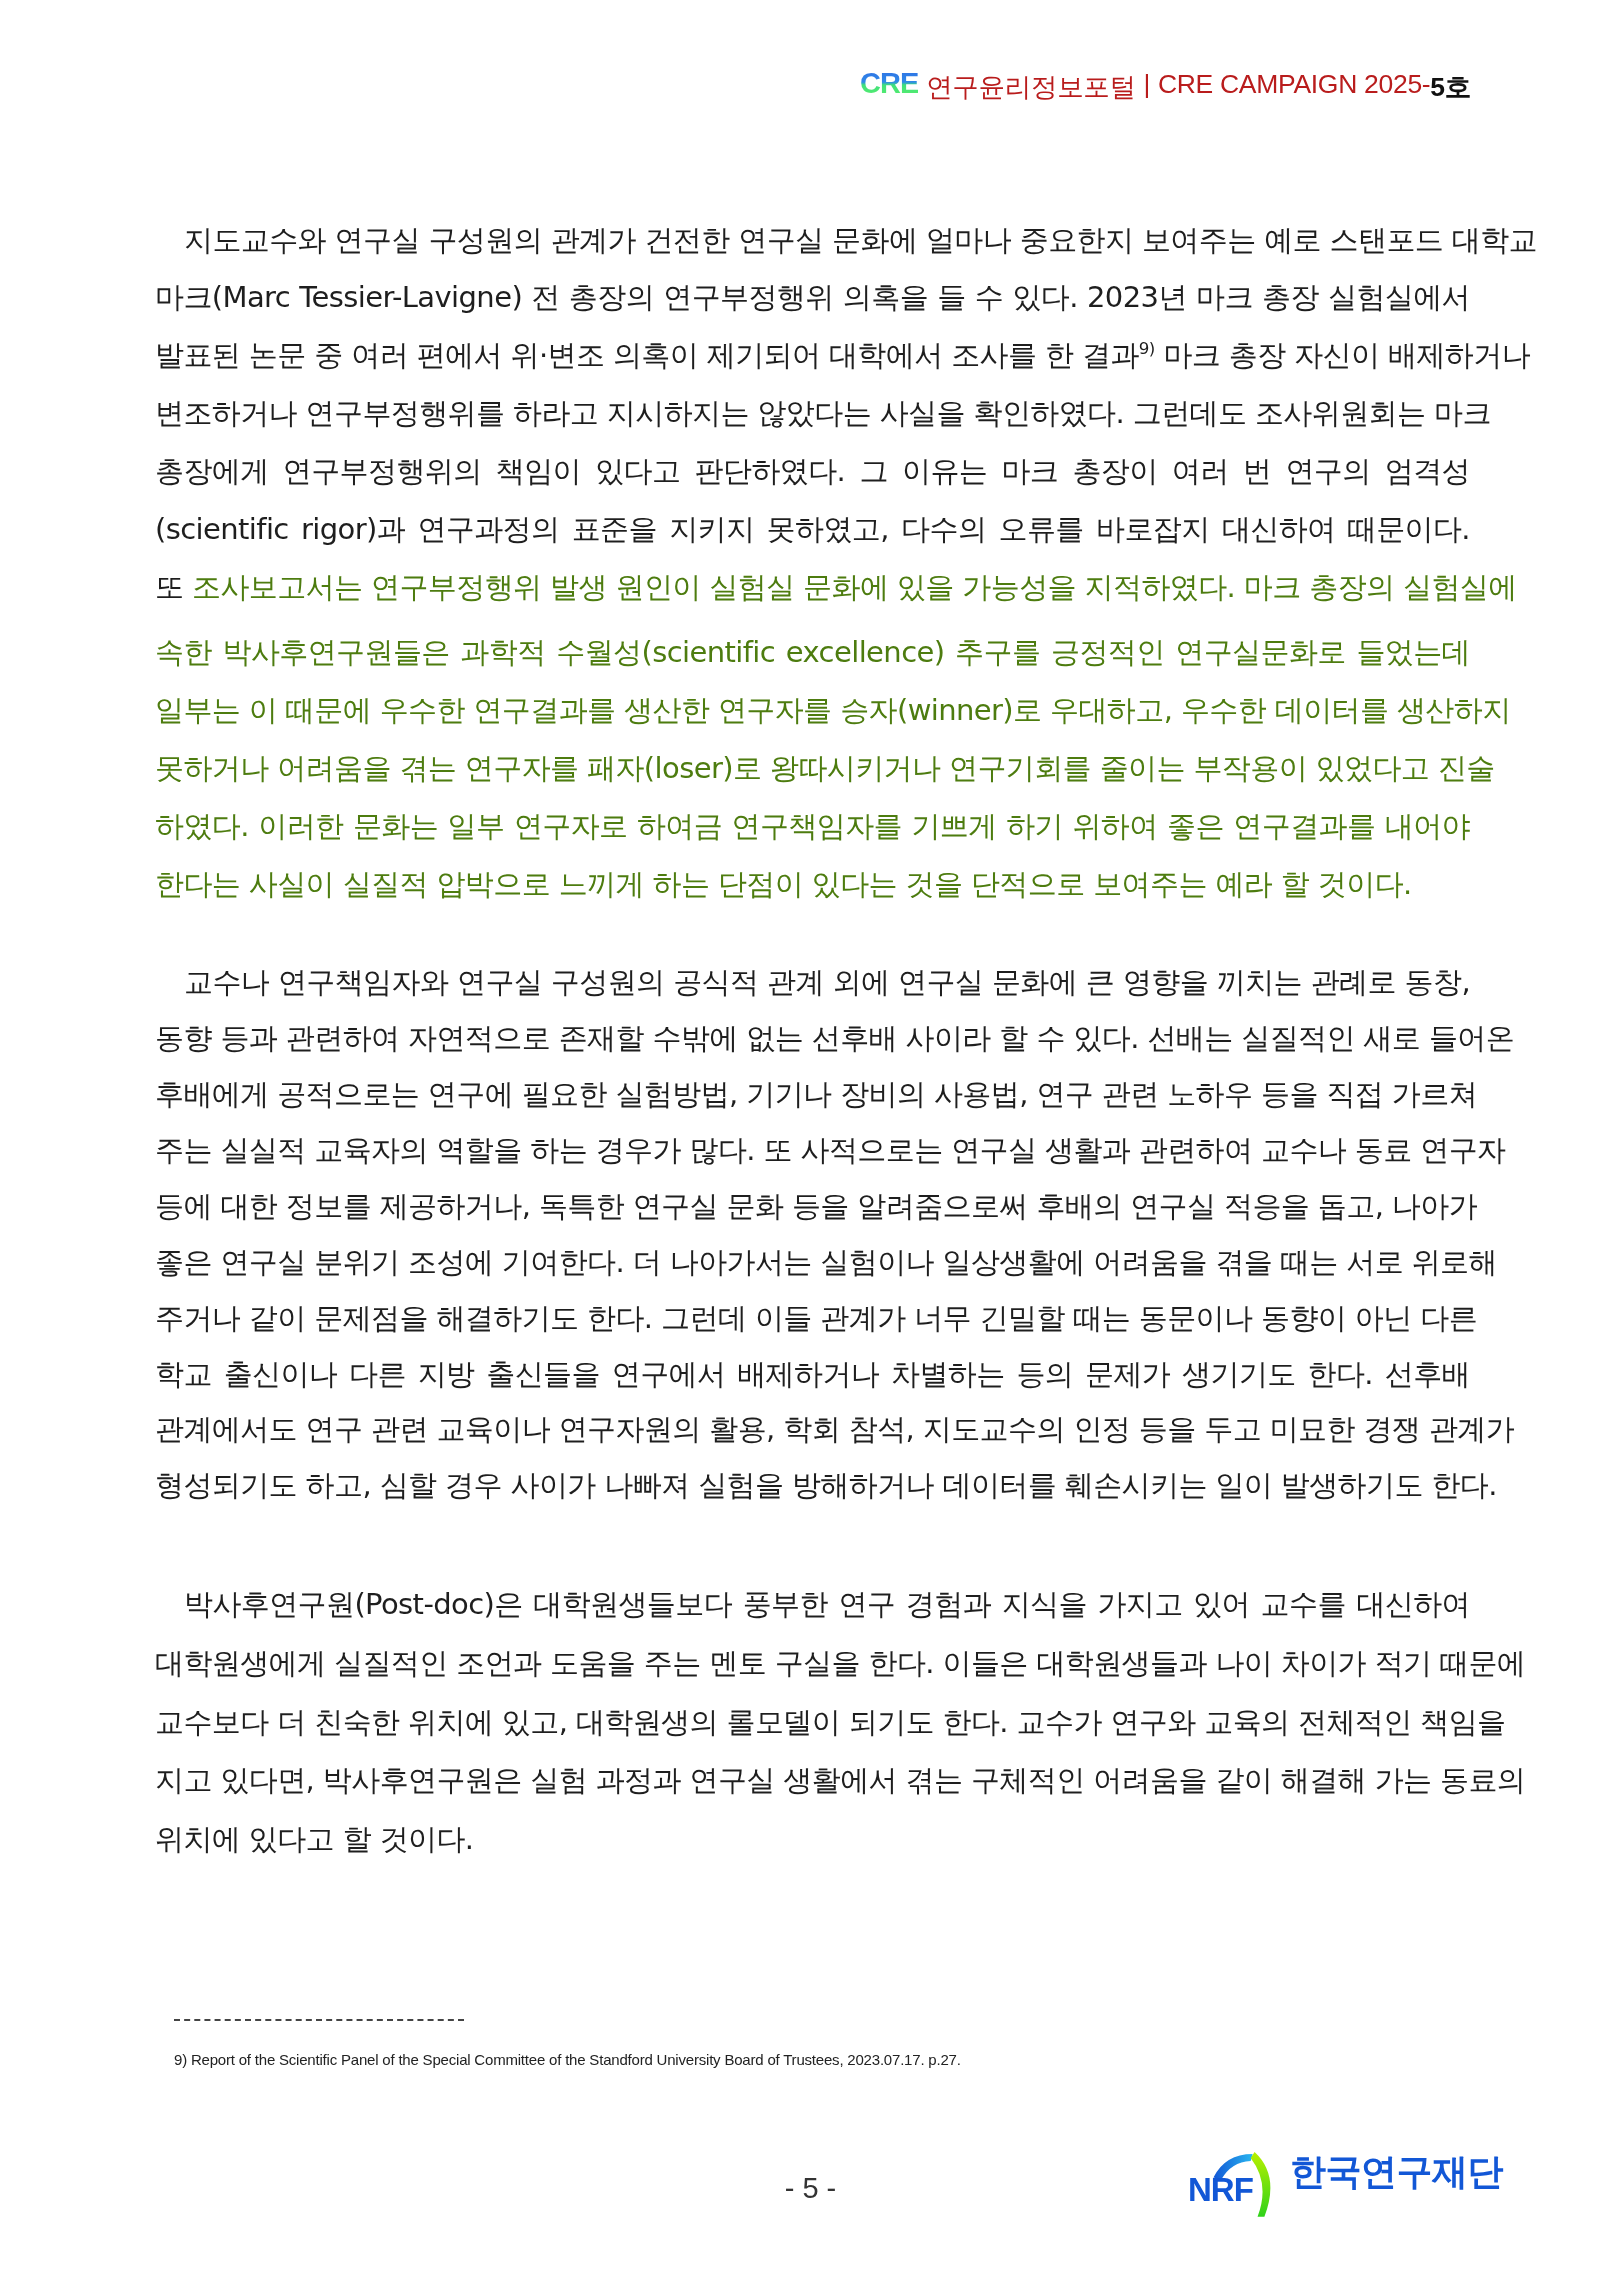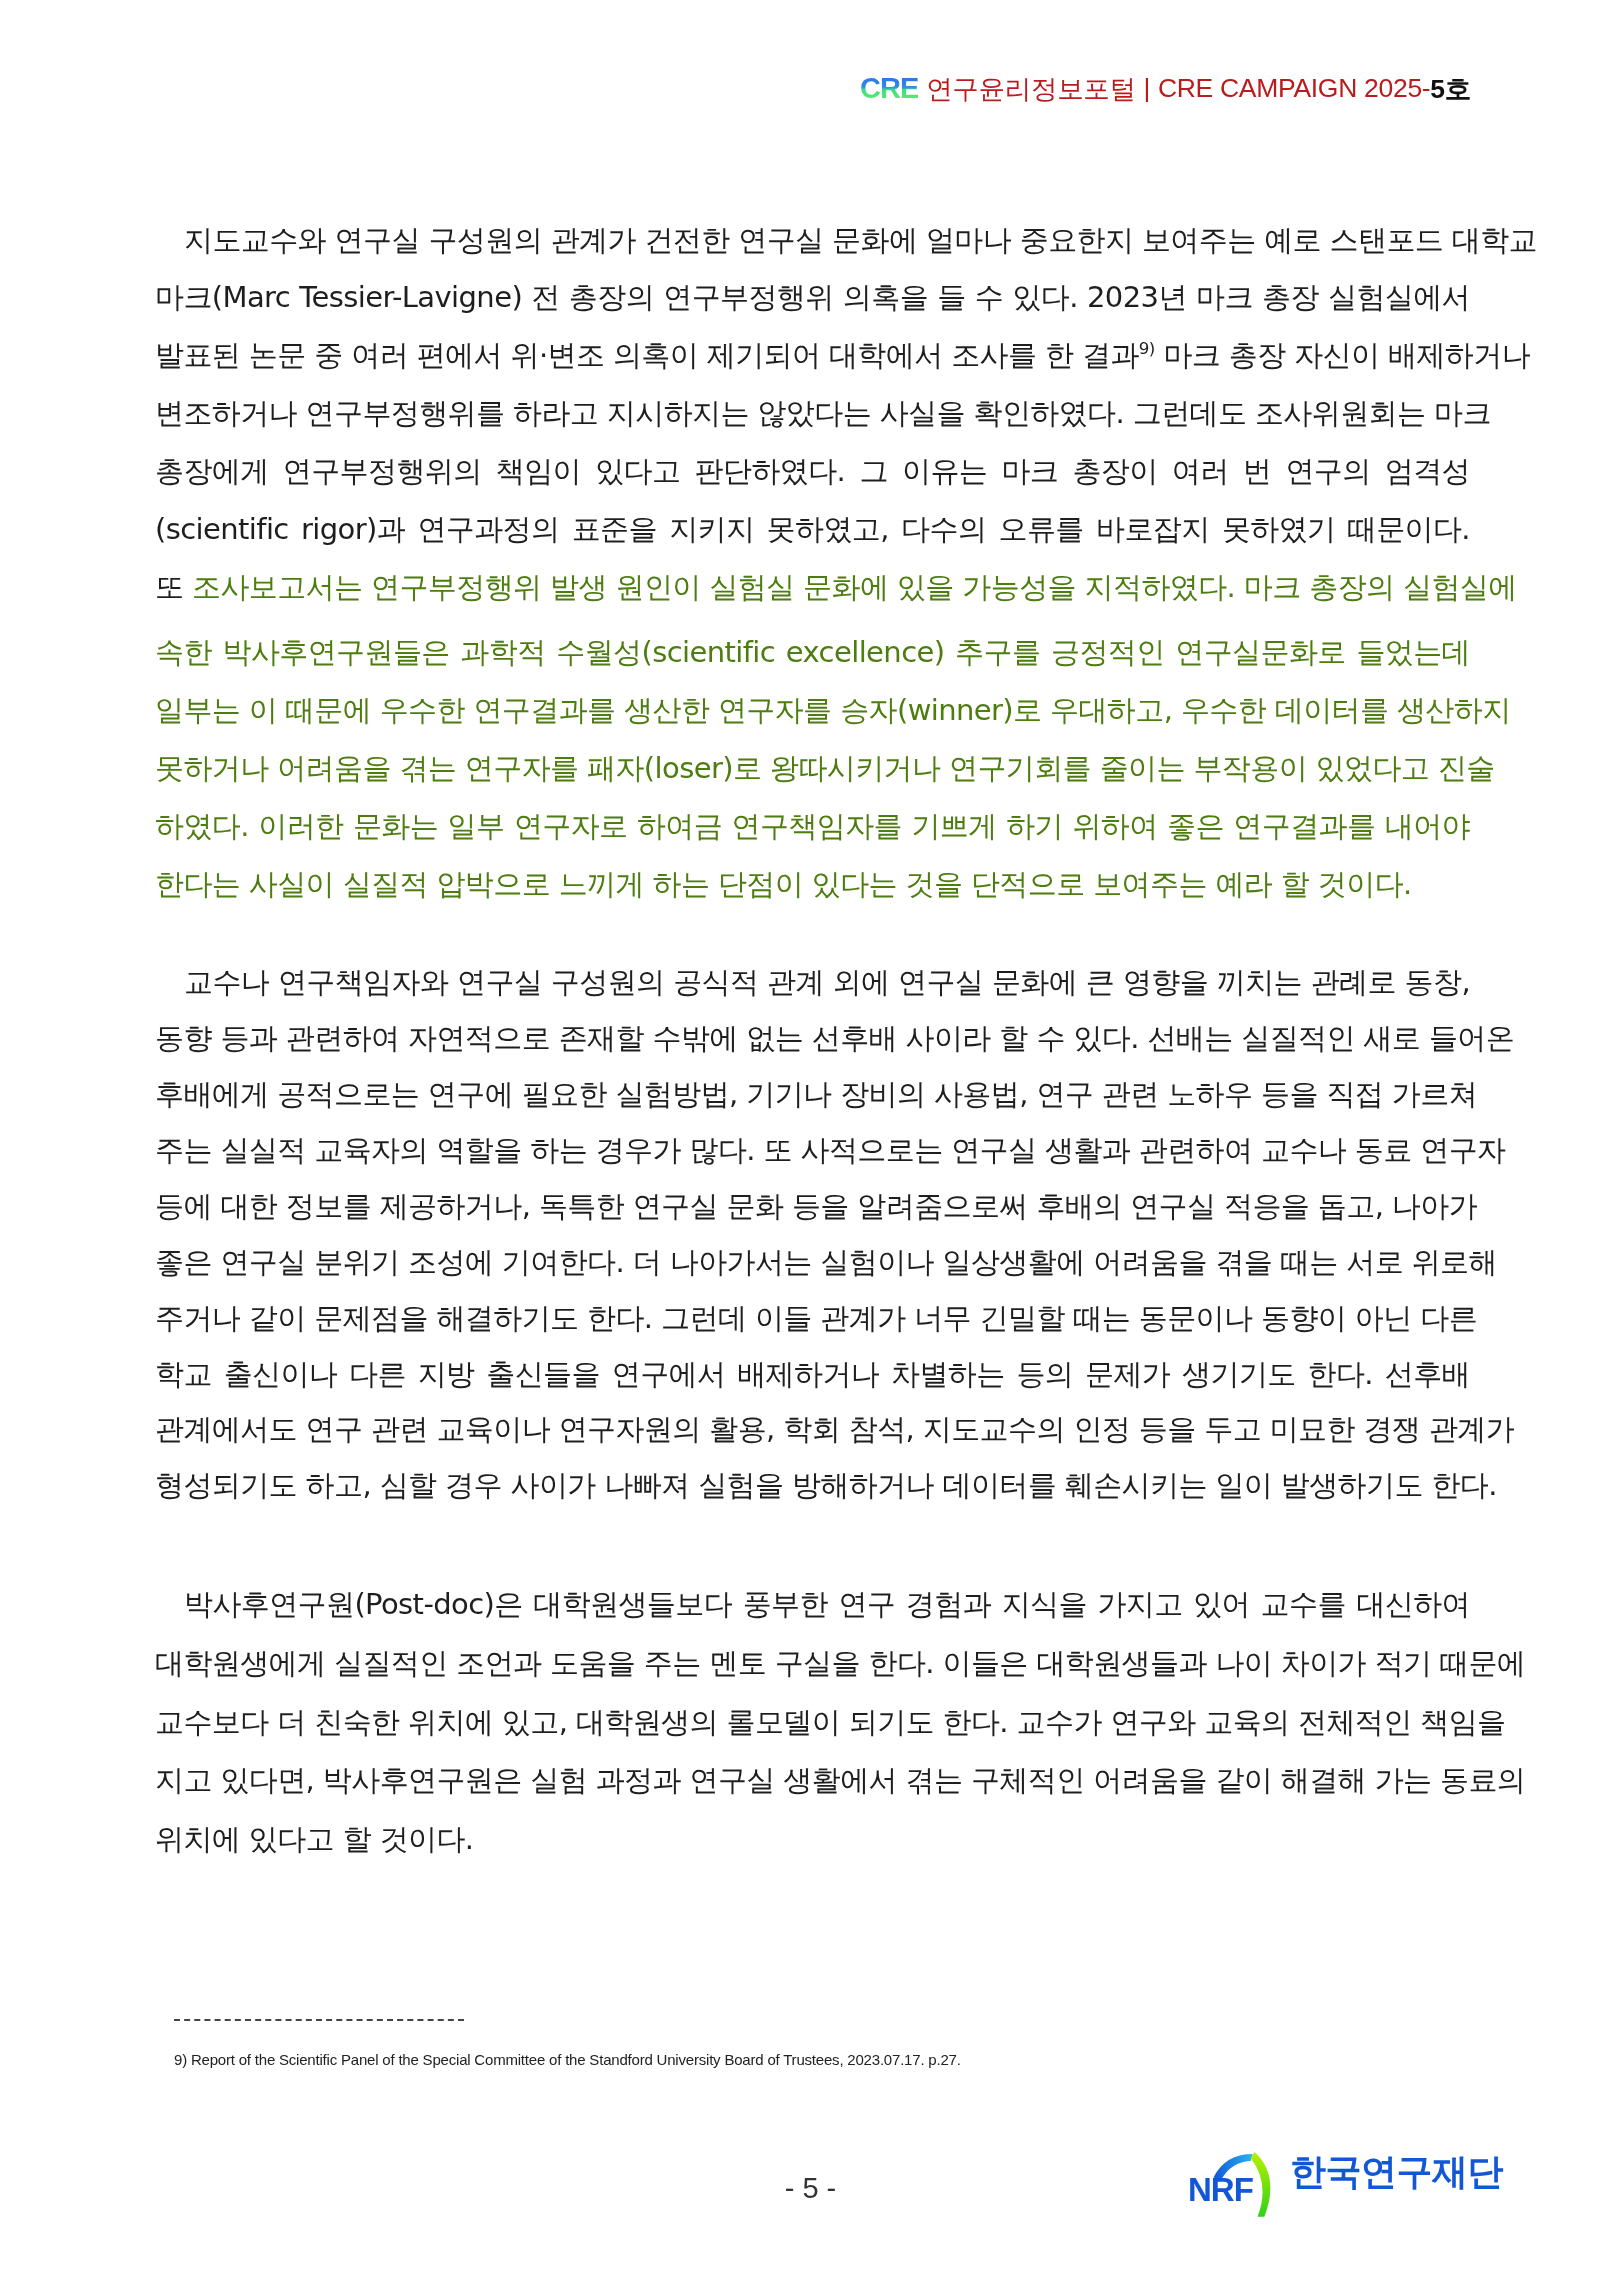--- a/index.html
+++ b/index.html
@@ -1,18 +1,18 @@
 <!DOCTYPE html>
 <html><head>
 <meta charset="utf-8">
 <style>
   html, body { margin:0; padding:0; background:#ffffff; }
   body { width:1621px; height:2293px; position:relative; overflow:hidden;
          font-family:"DejaVu Sans","Liberation Sans",sans-serif; color:#1a1a1a; }
-  .header { position:absolute; right:150px; top:69px; height:39px; display:flex; align-items:center; }
+  .header { position:absolute; right:150px; top:69px; height:39px; display:flex; align-items:flex-start; }
   .cre-logo { display:flex; align-items:center; margin-right:7.8px; font-family:"Liberation Sans",sans-serif;
               font-weight:700; font-size:29px; letter-spacing:-1px; line-height:1;
               background:linear-gradient(180deg,#2f6fe4 0%,#2f8ae8 45%,#3fe07c 55%,#5cf06a 100%);
               -webkit-background-clip:text; background-clip:text; color:transparent; }
   .header-text { font-family:"Liberation Sans",sans-serif; font-size:26.5px; color:#b91c1c; letter-spacing:-0.3px; white-space:nowrap; }
   .header-issue { font-weight:700; color:#111; }
   .line { position:absolute; left:155px; width:1315px; height:39px; line-height:39px;
           font-size:29px; white-space:nowrap; text-align:justify; text-align-last:justify;
           letter-spacing:-0.6px; color:#1e1e1e; }
   .line.indent { left:184px; width:1286px; }
@@ -40,21 +40,21 @@
   <span class="header-text">CRE CAMPAIGN 2025-</span>
   <span class="header-text header-issue">5호</span>
 </div>
 
 <div>
   <div class="line indent" style="top:221px">지도교수와 연구실 구성원의 관계가 건전한 연구실 문화에 얼마나 중요한지 보여주는 예로 스탠포드 대학교</div>
   <div class="line" style="top:278px">마크(Marc Tessier-Lavigne) 전 총장의 연구부정행위 의혹을 들 수 있다. 2023년 마크 총장 실험실에서</div>
   <div class="line" style="top:336px"><span>발표된 논문 중 여러 편에서 위·변조 의혹이 제기되어 대학에서 조사를 한 결과</span><sup>9)</sup><span> 마크 총장 자신이 배제하거나</span></div>
   <div class="line" style="top:394px">변조하거나 연구부정행위를 하라고 지시하지는 않았다는 사실을 확인하였다. 그런데도 조사위원회는 마크</div>
   <div class="line" style="top:452px">총장에게 연구부정행위의 책임이 있다고 판단하였다. 그 이유는 마크 총장이 여러 번 연구의 엄격성</div>
-  <div class="line" style="top:510px">(scientific rigor)과 연구과정의 표준을 지키지 못하였고, 다수의 오류를 바로잡지 못하였기 때문이다.</div>
+  <div class="line" style="top:510px">(scientific rigor)과 연구과정의 표준을 지키지 못하였고, 다수의 오류를 바로잡지 대신하여 때문이다.</div>
   <div class="line" style="top:568px"><span>또 </span><span class="b">조사보고서는 연구부정행위 발생 원인이 실험실 문화에 있을 가능성을 지적하였다. 마크 총장의 실험실에</span></div>
   <div class="line b" style="top:625px">속한 박사후연구원들은 과학적 수월성(scientific excellence) 추구를 긍정적인 연구실문화로 들었는데</div>
   <div class="line b" style="top:683px">일부는 이 때문에 우수한 연구결과를 생산한 연구자를 승자(winner)로 우대하고, 우수한 데이터를 생산하지</div>
   <div class="line b" style="top:741px">못하거나 어려움을 겪는 연구자를 패자(loser)로 왕따시키거나 연구기회를 줄이는 부작용이 있었다고 진술</div>
   <div class="line b" style="top:799px">하였다. 이러한 문화는 일부 연구자로 하여금 연구책임자를 기쁘게 하기 위하여 좋은 연구결과를 내어야</div>
   <div class="line b last" style="top:857px">한다는 사실이 실질적 압박으로 느끼게 하는 단점이 있다는 것을 단적으로 보여주는 예라 할 것이다.</div>
 </div>
 
 <div>
   <div class="line indent" style="top:963px">교수나 연구책임자와 연구실 구성원의 공식적 관계 외에 연구실 문화에 큰 영향을 끼치는 관례로 동창,</div>

